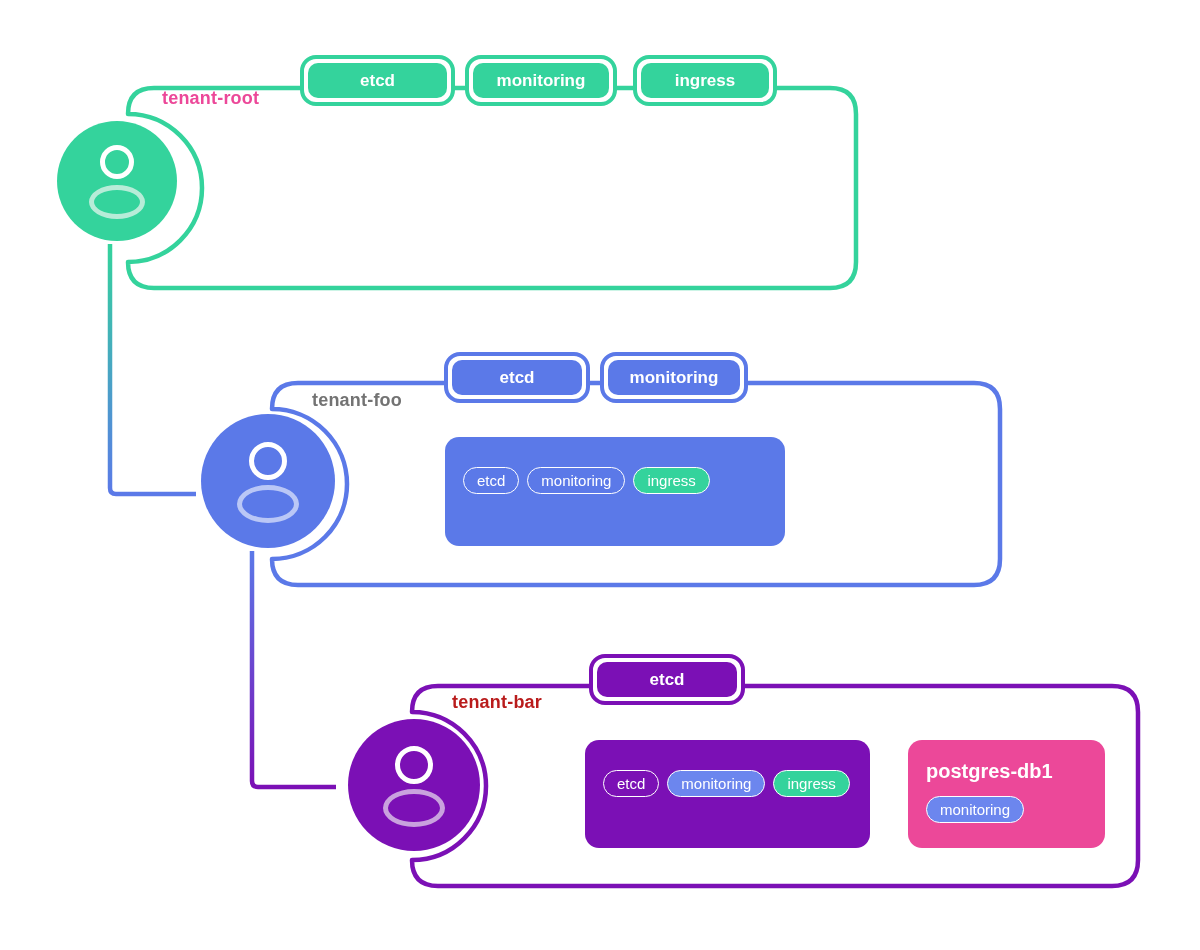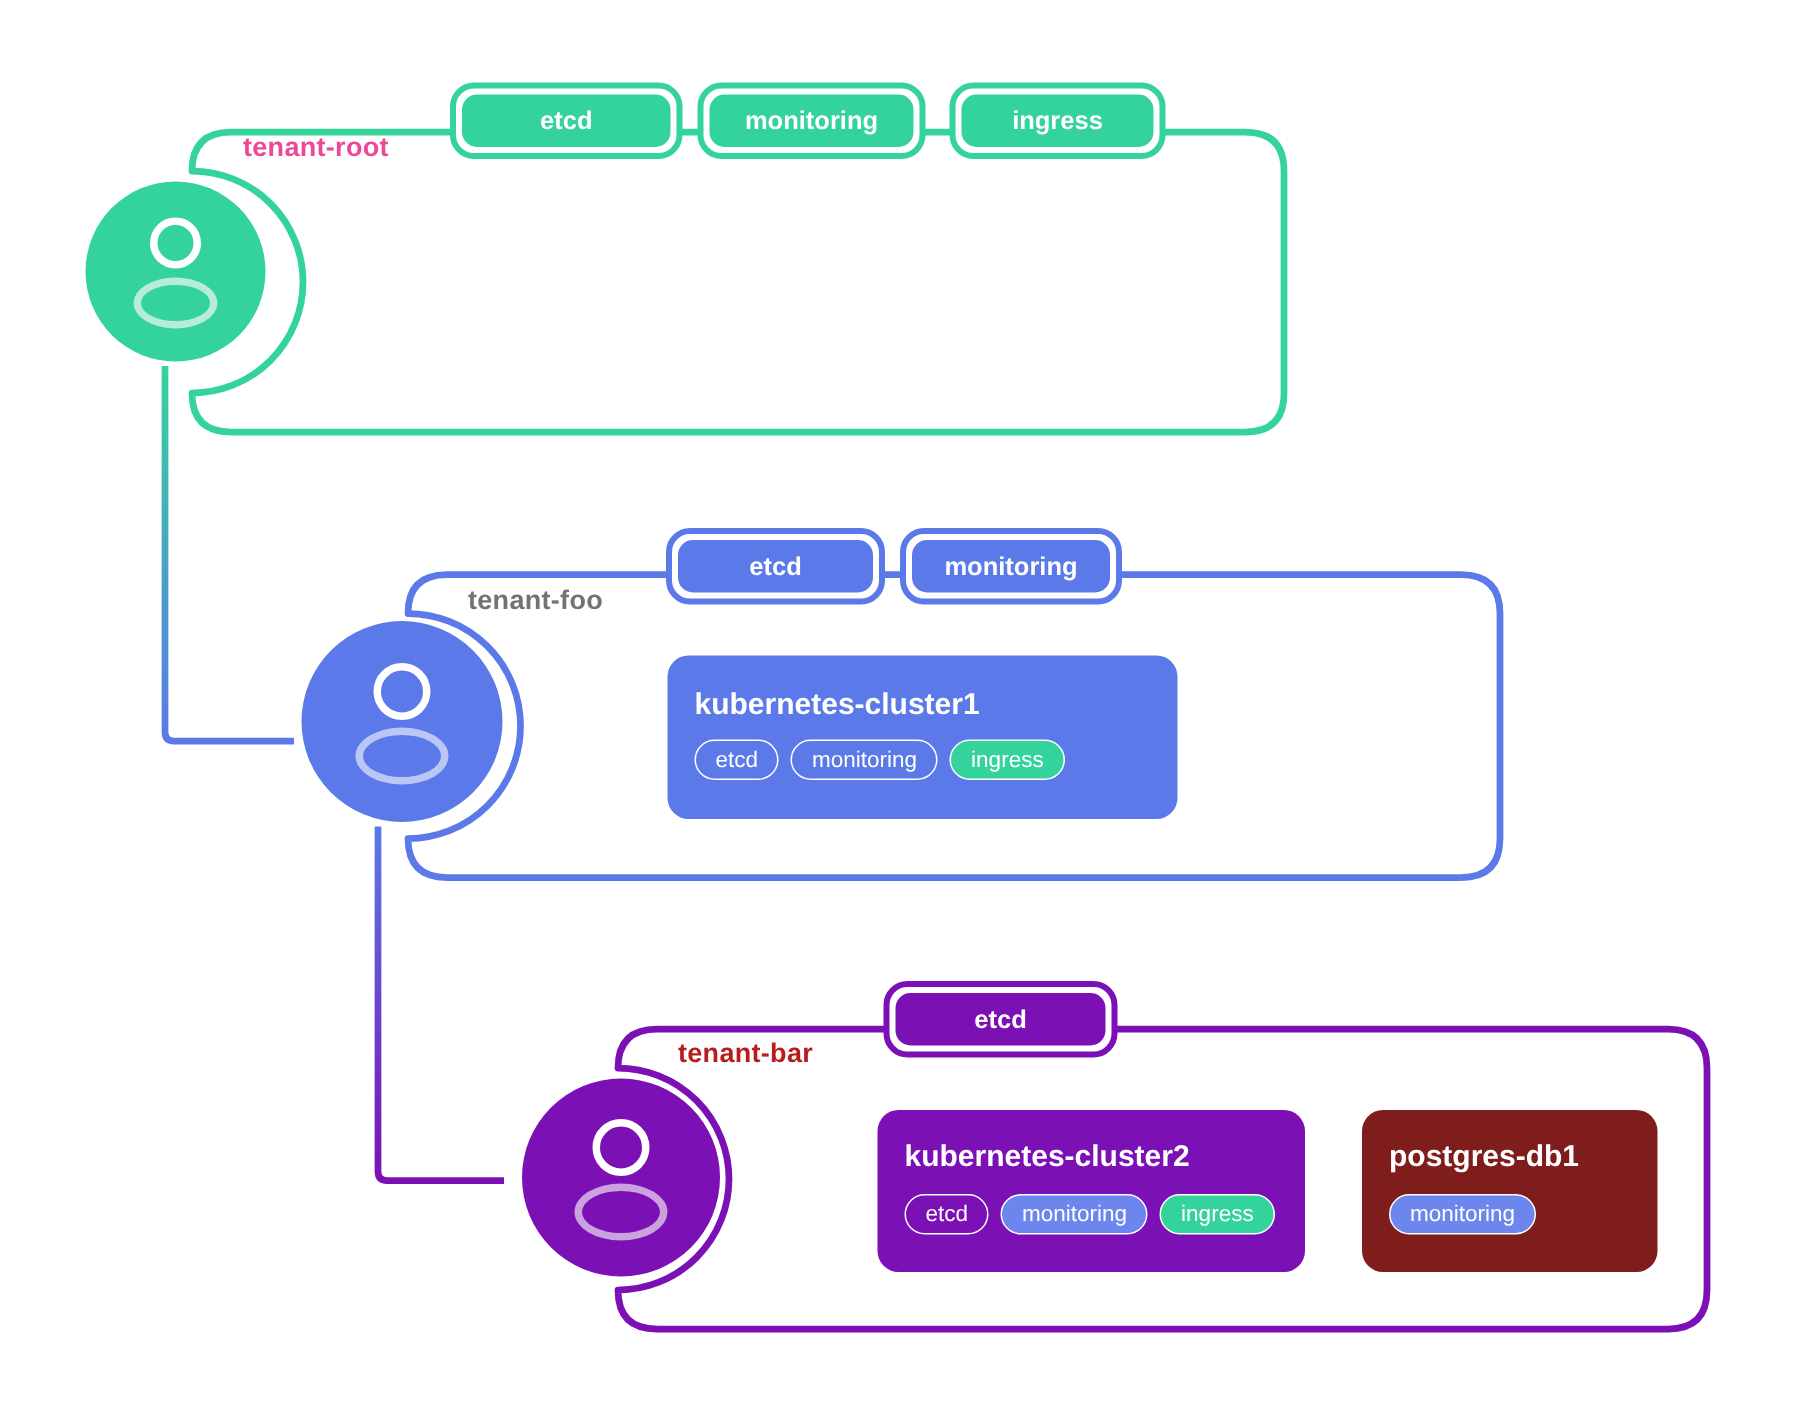--- a/index.html
+++ b/index.html
@@ -80,21 +80,20 @@
   </div>
 
   <div class="avatar" style="left:201px;top:414px;width:134px;height:134px;background:#5b79e8;">
     <div>
       <div class="p-head" style="left:48px;top:28px;width:38px;height:38px;"></div>
       <div class="p-body" style="left:36px;top:71px;width:62px;height:38px;border-color:#bac7f6;"></div>
     </div>
   </div>
 
   <div class="card" style="left:445px;top:437px;width:340px;height:109px;background:#5b79e8;">
-    <div class="card-title">kubernetes-cluster1</div>
     <div class="badges">
       <div class="badge">etcd</div>
       <div class="badge">monitoring</div>
       <div class="badge green">ingress</div>
     </div>
   </div>
 
   <div class="tenant-label" style="left:452px;top:692px;color:#b91c1c;">tenant-bar</div>
 
   <div class="tab" style="left:589px;top:654px;border-color:#7b10b5;">
@@ -102,28 +101,27 @@
   </div>
 
   <div class="avatar" style="left:348px;top:719px;width:132px;height:132px;background:#7b10b5;">
     <div>
       <div class="p-head" style="left:47px;top:27px;width:38px;height:38px;"></div>
       <div class="p-body" style="left:35px;top:70px;width:62px;height:38px;border-color:#c9a2de;"></div>
     </div>
   </div>
 
   <div class="card deep" style="left:585px;top:740px;width:285px;height:108px;background:#7b10b5;">
-    <div class="card-title">kubernetes-cluster2</div>
     <div class="badges">
       <div class="badge">etcd</div>
       <div class="badge blue">monitoring</div>
       <div class="badge green">ingress</div>
     </div>
   </div>
 
-  <div class="card deep" style="left:908px;top:740px;width:197px;height:108px;background:#7f1d1d;">
+  <div class="card deep" style="left:908px;top:740px;width:197px;height:108px;background:#ec4899;">
     <div class="card-title">postgres-db1</div>
     <div class="badges">
       <div class="badge blue">monitoring</div>
     </div>
   </div>
 
 </div>
 
 </body></html>

